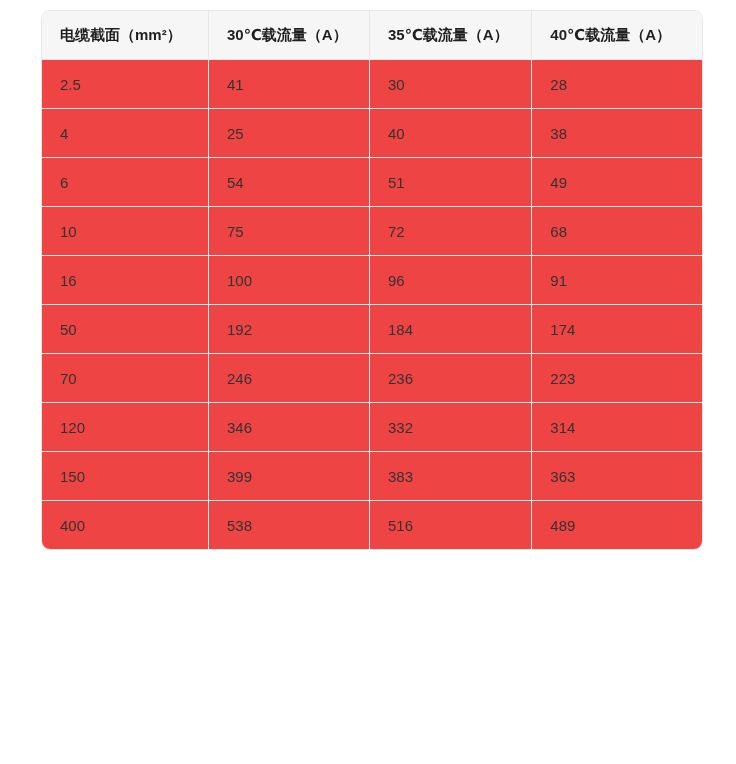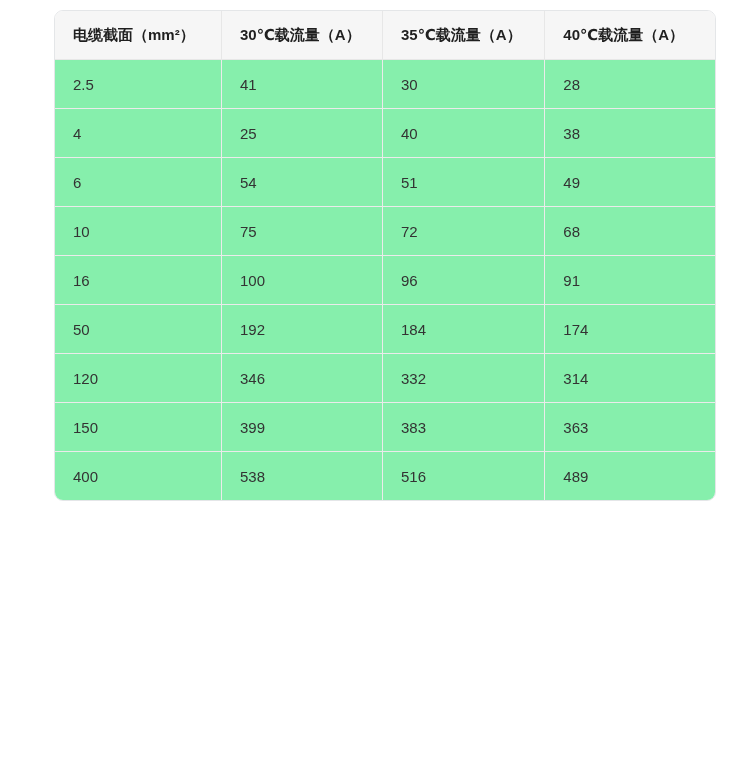--- a/index.html
+++ b/index.html
@@ -11,21 +11,21 @@
   .page {
     width: 736px;
     height: 764px;
     background: #ffffff;
     position: relative;
     overflow: hidden;
   }
   .table-wrap {
     position: absolute;
     top: 10px;
-    left: 54px;
+    left: 41px;
     width: 662px;
   }
   table.data-table {
     width: 100%;
     border-collapse: separate;
     border-spacing: 0;
     border: 1px solid #e4e6e8;
     border-radius: 9px;
     overflow: hidden;
     table-layout: fixed;
@@ -49,21 +49,21 @@
     overflow: hidden;
   }
   table.data-table th:last-child { border-right: none; }
   table.data-table td {
     height: 48px;
     padding: 0 8px 0 18px;
     border-bottom: 1px solid #ebebeb;
     border-right: 1px solid #ebebeb;
     text-align: left;
     color: #333333;
-    background: #86efac;
+    background: #ef4444;
     white-space: nowrap;
     overflow: hidden;
   }
   table.data-table td:last-child { border-right: none; }
   table.data-table tr:last-child td { border-bottom: none; }
 </style>
 </head>
 <body>
 
 <div class="page">
@@ -114,20 +114,26 @@
             <td>96</td>
             <td>91</td>
           </tr>
           <tr>
             <td>50</td>
             <td>192</td>
             <td>184</td>
             <td>174</td>
           </tr>
           <tr>
+            <td>70</td>
+            <td>246</td>
+            <td>236</td>
+            <td>223</td>
+          </tr>
+          <tr>
             <td>120</td>
             <td>346</td>
             <td>332</td>
             <td>314</td>
           </tr>
           <tr>
             <td>150</td>
             <td>399</td>
             <td>383</td>
             <td>363</td>

